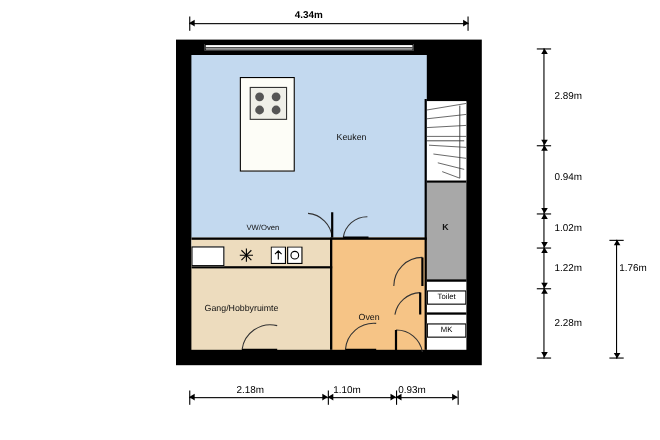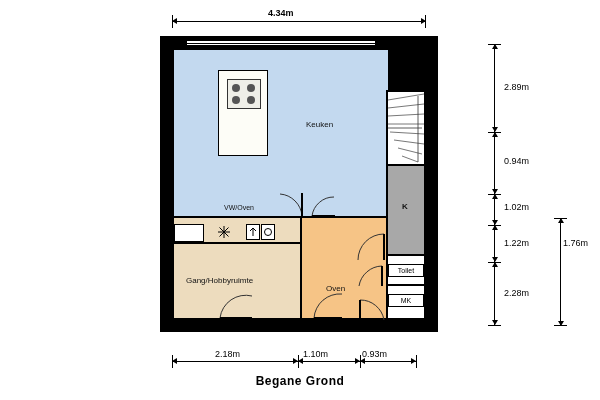--- a/index.html
+++ b/index.html
@@ -304,14 +304,13 @@
     <div class="tick" style="left:190px;top:3px;width:1px;height:13px;"></div>
     <div class="dimtext" style="left:133px;top:-3px;">1.10m</div>
 
     <div class="dimline" style="left:190px;top:9px;width:56px;height:1px;"></div>
     <div class="arrow ar-left abs" style="left:190px;top:6px;"></div>
     <div class="arrow ar-right abs" style="left:241px;top:6px;"></div>
     <div class="tick" style="left:246px;top:3px;width:1px;height:13px;"></div>
     <div class="dimtext" style="left:192px;top:-3px;">0.93m</div>
   </div>
 
-  <div id="caption">Begane Grond</div>
 </div>
 
 </body></html>

